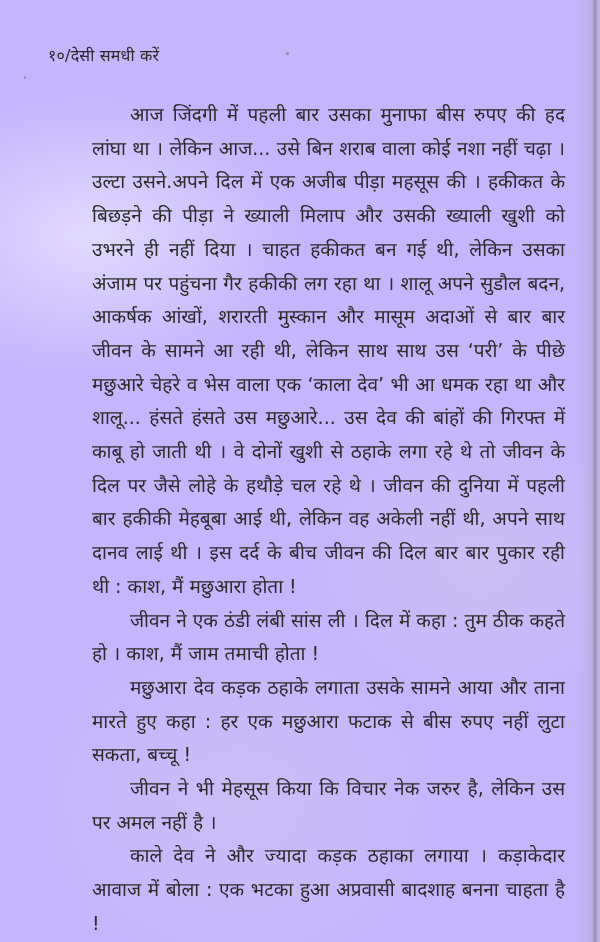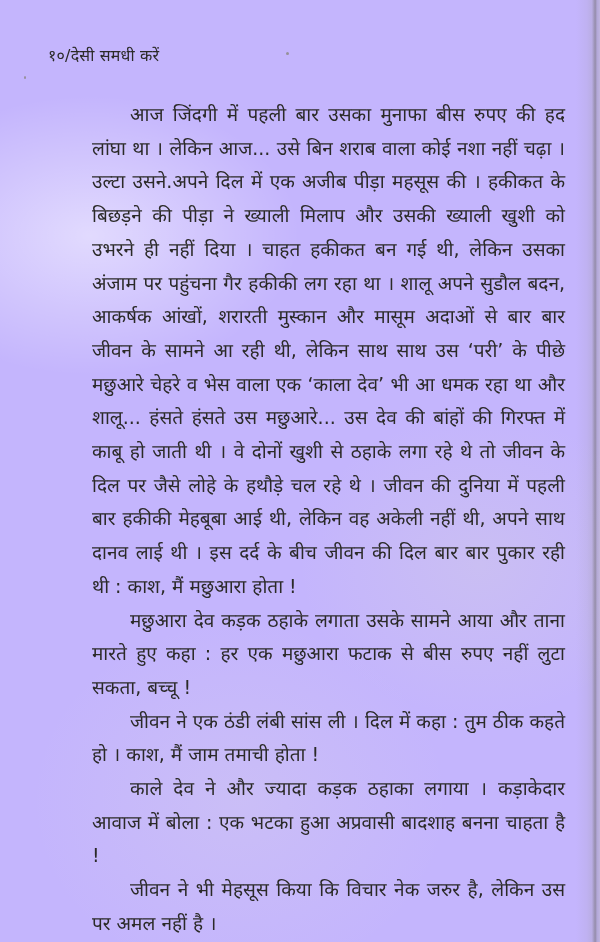--- a/index.html
+++ b/index.html
@@ -78,24 +78,24 @@
 </style>
 </head>
 <body>
 
 <div class="page">
 
   <div class="running-header">१०/देसी समधी करें</div>
 
   <div class="body-text">
     <p class="para">आज जिंदगी में पहली बार उसका मुनाफा बीस रुपए की हद लांघा था । लेकिन आज... उसे बिन शराब वाला कोई नशा नहीं चढ़ा । उल्टा उसने.अपने दिल में एक अजीब पीड़ा महसूस की । हकीकत के बिछड़ने की पीड़ा ने ख्याली मिलाप और उसकी ख्याली खुशी को उभरने ही नहीं दिया । चाहत हकीकत बन गई थी, लेकिन उसका अंजाम पर पहुंचना गैर हकीकी लग रहा था । शालू अपने सुडौल बदन, आकर्षक आंखों, शरारती मुस्कान और मासूम अदाओं से बार बार जीवन के सामने आ रही थी, लेकिन साथ साथ उस ‘परी’ के पीछे मछुआरे चेहरे व भेस वाला एक ‘काला देव’ भी आ धमक रहा था और शालू... हंसते हंसते उस मछुआरे... उस देव की बांहों की गिरफ्त में काबू हो जाती थी । वे दोनों खुशी से ठहाके लगा रहे थे तो जीवन के दिल पर जैसे लोहे के हथौड़े चल रहे थे । जीवन की दुनिया में पहली बार हकीकी मेहबूबा आई थी, लेकिन वह अकेली नहीं थी, अपने साथ दानव लाई थी । इस दर्द के बीच जीवन की दिल बार बार पुकार रही थी : काश, मैं मछुआरा होता !</p>
+    <p class="para">जीवन ने एक ठंडी लंबी सांस ली । दिल में कहा : तुम ठीक कहते हो । काश, मैं जाम तमाची होता !</p>
     <p class="para">मछुआरा देव कड़क ठहाके लगाता उसके सामने आया और ताना मारते हुए कहा : हर एक मछुआरा फटाक से बीस रुपए नहीं लुटा सकता, बच्चू !</p>
-    <p class="para">जीवन ने एक ठंडी लंबी सांस ली । दिल में कहा : तुम ठीक कहते हो । काश, मैं जाम तमाची होता !</p>
+    <p class="para">जीवन ने भी मेहसूस किया कि विचार नेक जरुर है, लेकिन उस पर अमल नहीं है ।</p>
     <p class="para">काले देव ने और ज्यादा कड़क ठहाका लगाया । कड़ाकेदार आवाज में बोला : एक भटका हुआ अप्रवासी बादशाह बनना चाहता है !</p>
-    <p class="para">जीवन ने भी मेहसूस किया कि विचार नेक जरुर है, लेकिन उस पर अमल नहीं है ।</p>
   </div>
 
   <div class="speck speck-1"></div>
   <div class="speck speck-2"></div>
 
   <div class="edge-shadow"></div>
 
 </div>
 
 </body></html>

